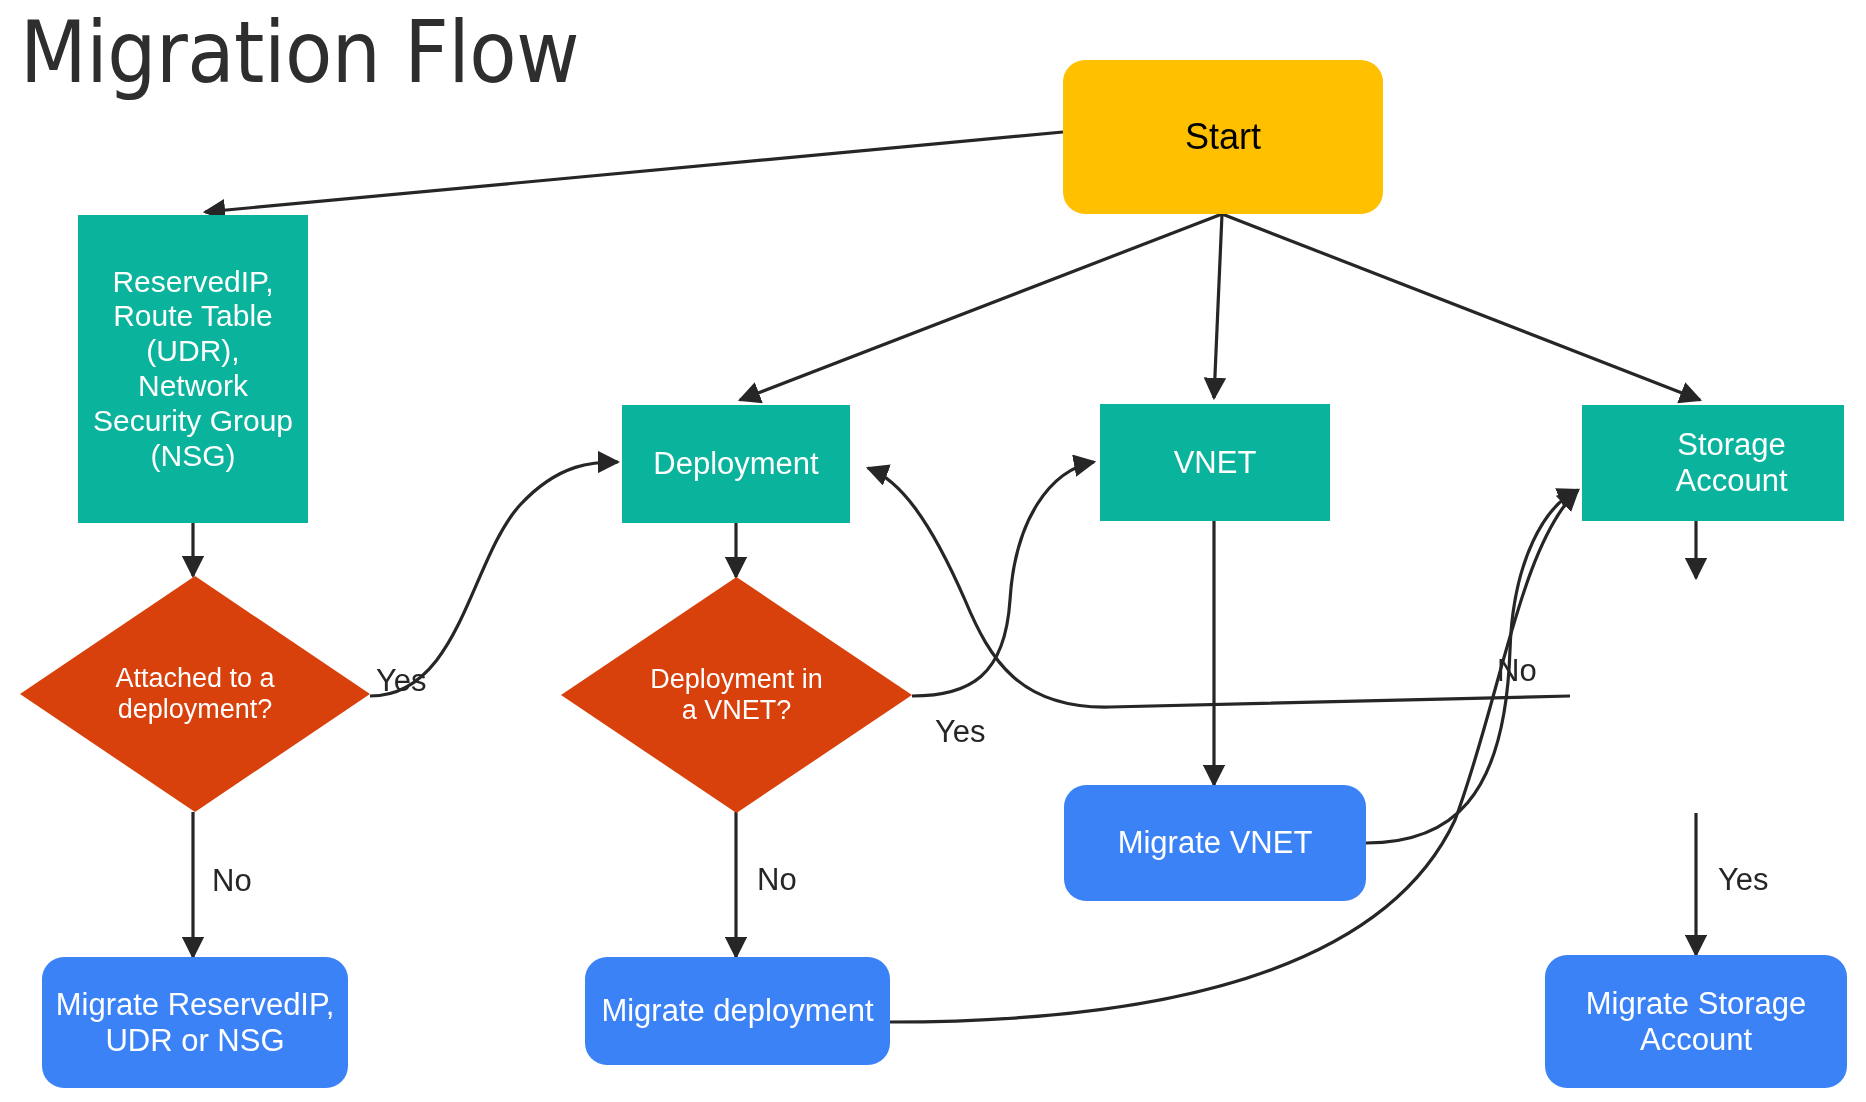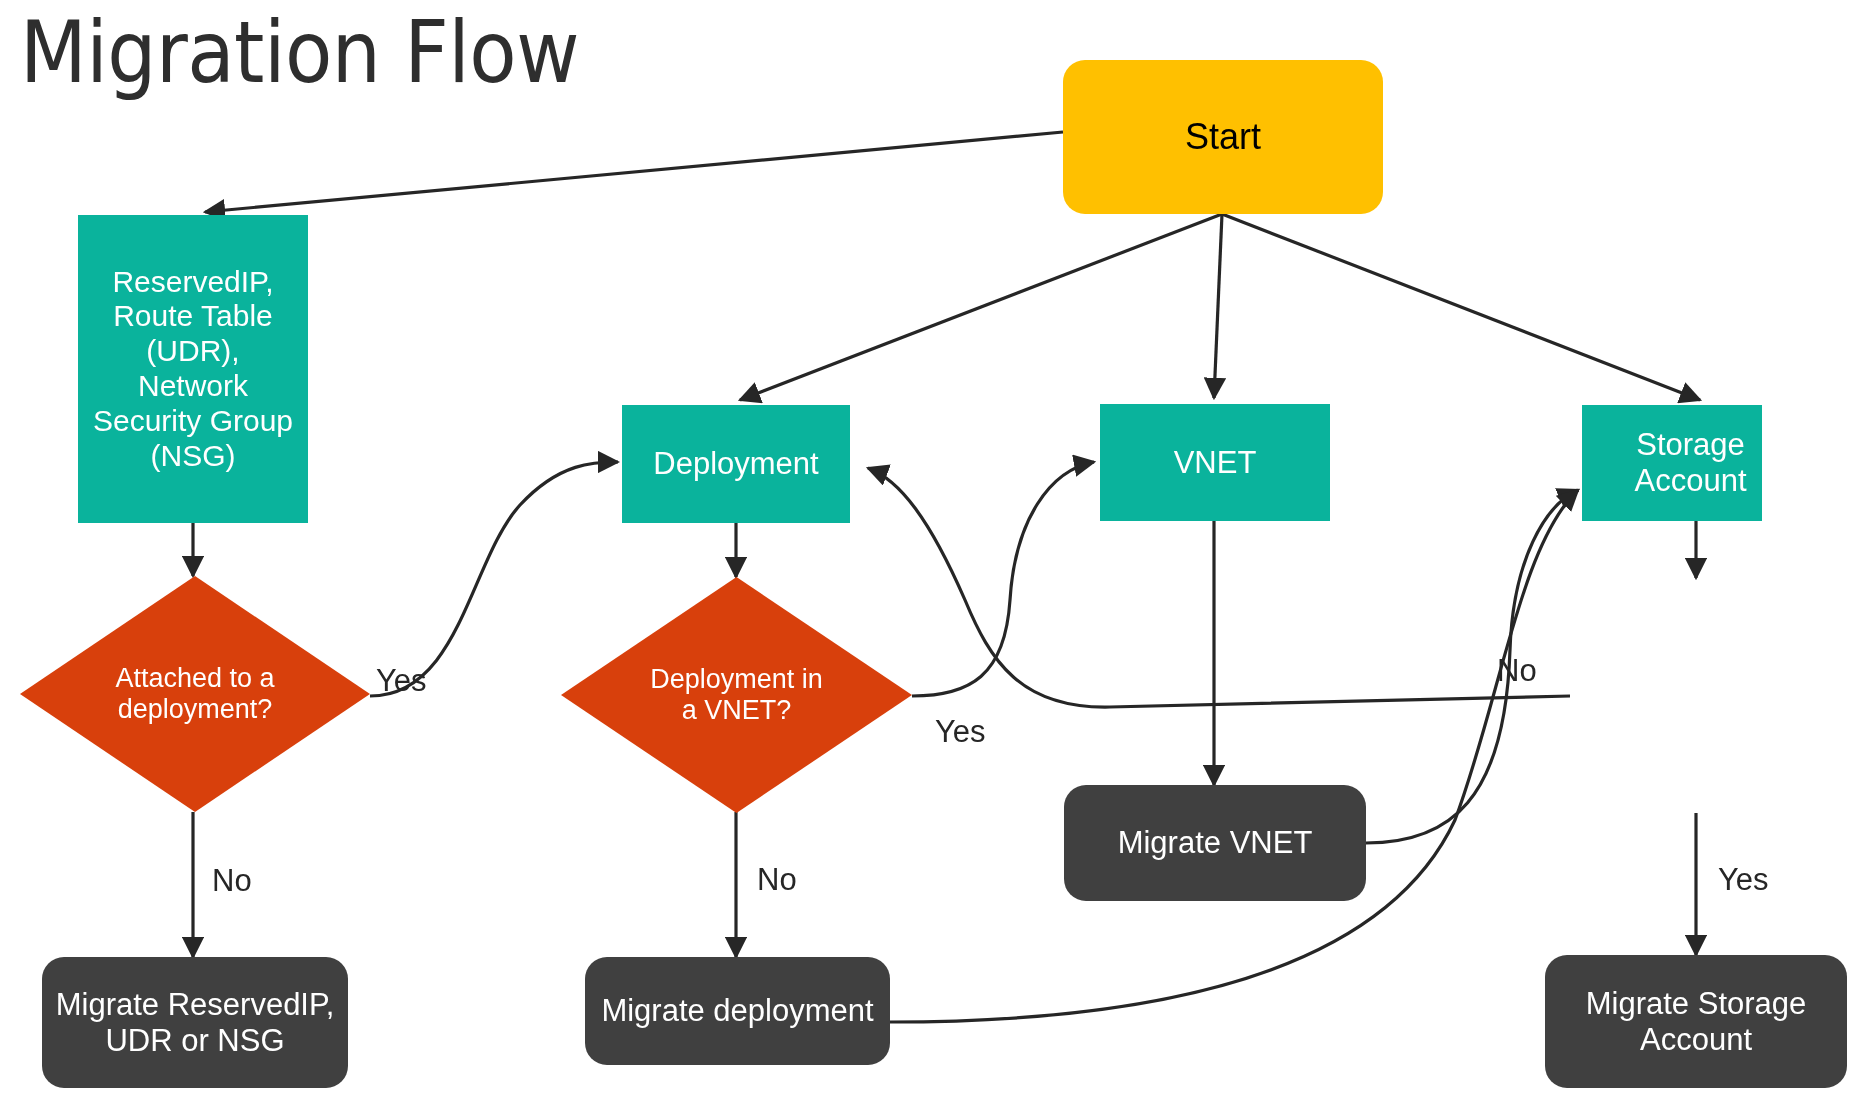--- a/index.html
+++ b/index.html
@@ -57,21 +57,21 @@
     color: #000000;
     border-radius: 22px;
     font-size: 36px;
   }
   .process-node {
     background: #0AB39C;
     color: #ffffff;
     font-size: 31px;
   }
   .action-node {
-    background: #404040;
+    background: #3b82f6;
     color: #ffffff;
     border-radius: 22px;
     font-size: 31px;
   }
   .decision-node {
     background: #D8400C;
     color: #ffffff;
     font-size: 27px;
     clip-path: polygon(50% 0%, 100% 50%, 50% 100%, 0% 50%);
   }
@@ -151,21 +151,21 @@
   </div>
 
   <div class="node process-node" style="left:622px; top:405px; width:228px; height:118px;">
     <span>Deployment</span>
   </div>
 
   <div class="node process-node" style="left:1100px; top:404px; width:230px; height:117px;">
     <span>VNET</span>
   </div>
 
-  <div class="node process-node" style="left:1582px; top:405px; width:180px; height:116px;padding-left:37px;">
+  <div class="node process-node" style="left:1582px; top:405px; width:262px; height:116px;padding-left:37px;">
     <span>Storage
 Account</span>
   </div>
 
   <div class="node decision-node" style="left:20px; top:576px; width:350px; height:236px;">
     <span class="dtext">Attached to a
 deployment?</span>
   </div>
 
   <div class="node decision-node" style="left:561px; top:577px; width:351px; height:236px;">

